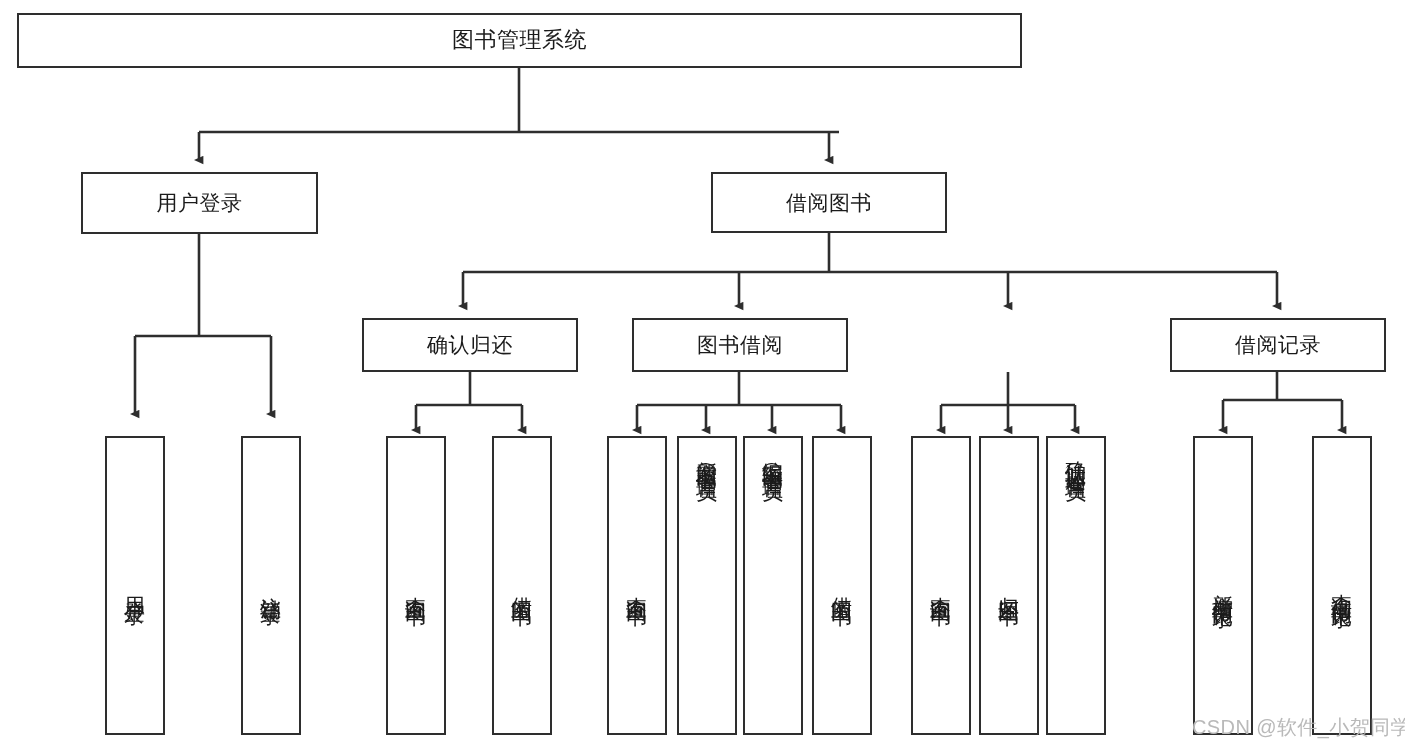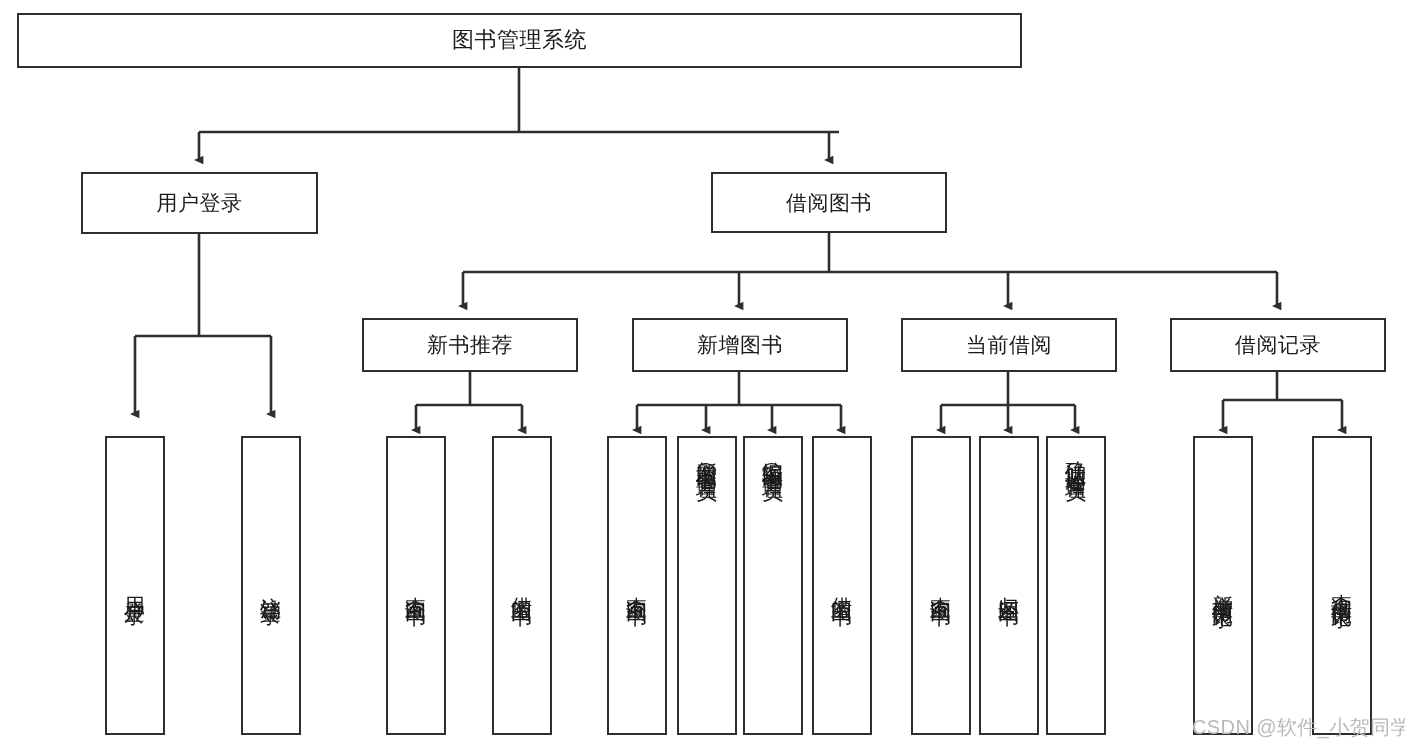--- a/index.html
+++ b/index.html
@@ -137,30 +137,27 @@
 
   <div class="node h-node" style="left:81px; top:172px; width:237px; height:62px;">
     <span class="node-label">用户登录</span>
   </div>
 
   <div class="node h-node" style="left:711px; top:172px; width:236px; height:61px;">
     <span class="node-label">借阅图书</span>
   </div>
 
   <div class="node h-node" style="left:362px; top:318px; width:216px; height:54px;">
-    <span class="node-label">新书推荐</span>
+    <span class="node-label">确认归还</span>
   </div>
 
   <div class="node h-node" style="left:632px; top:318px; width:216px; height:54px;">
-    <span class="node-label">新增图书</span>
-  </div>
-
-  <div class="node h-node" style="left:901px; top:318px; width:216px; height:54px;">
-    <span class="node-label">当前借阅</span>
-  </div>
+    <span class="node-label">图书借阅</span>
+  </div>
+
 
   <div class="node h-node" style="left:1170px; top:318px; width:216px; height:54px;">
     <span class="node-label">借阅记录</span>
   </div>
 
   <div class="node v-node center-text" style="left:105px; top:436px; width:60px; height:299px;">
     <span class="node-label">用户登录</span>
   </div>
 
   <div class="node v-node center-text" style="left:241px; top:436px; width:60px; height:299px;">

